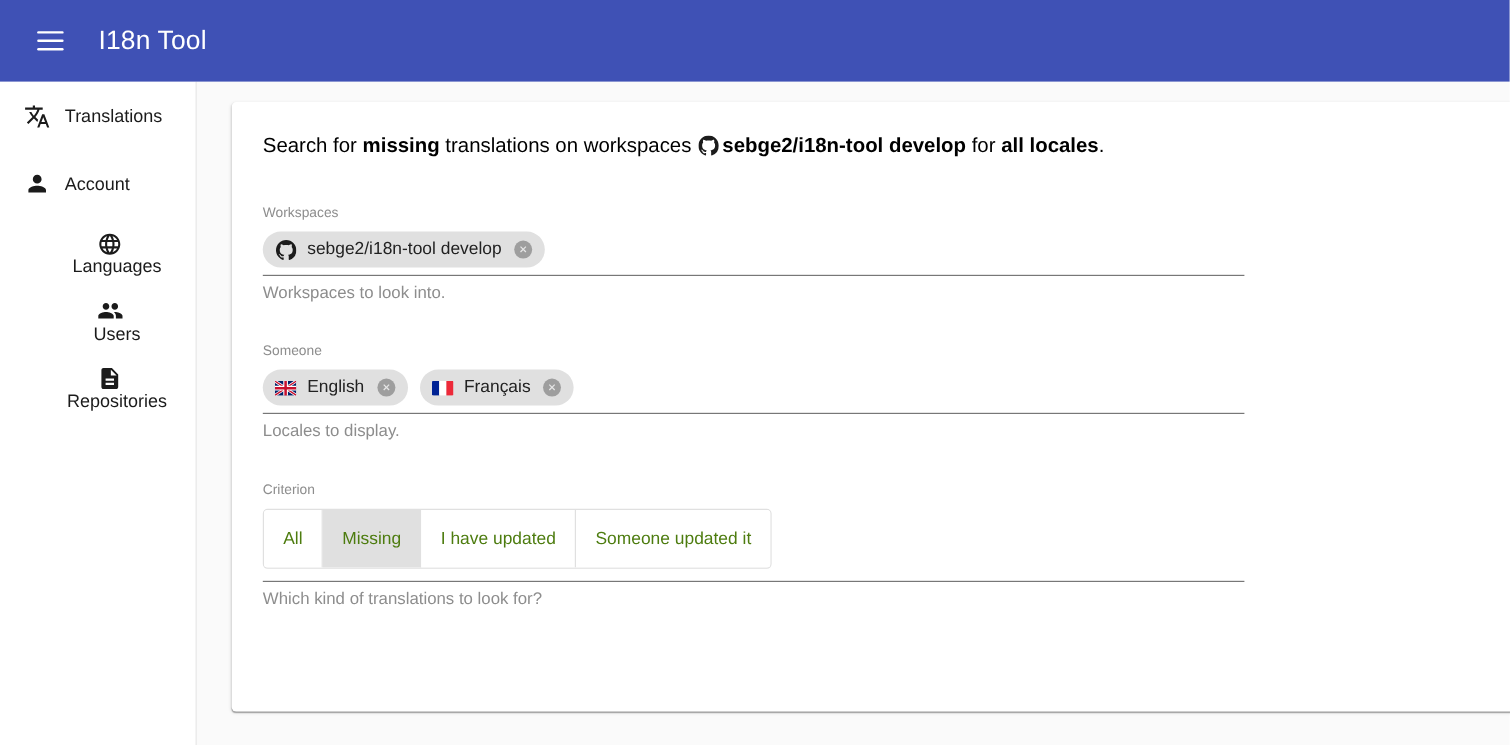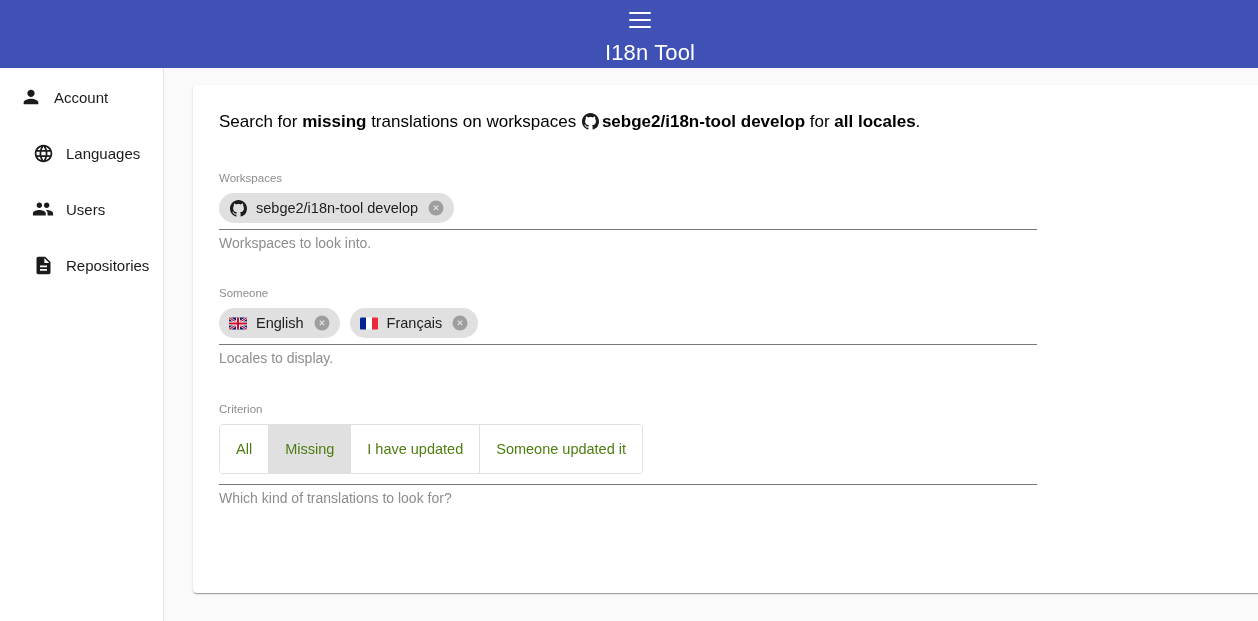--- a/index.html
+++ b/index.html
@@ -15,21 +15,20 @@
   
   #appbar {
     position: absolute;
     top: 0; left: 0;
     width: 1258px; height: 68px;
     background: #3f51b5;
     display: flex;
     align-items: center;
     padding-left: 22px;
     z-index: 20;
-    flex-direction: column;
   }
   #menu-btn {
     width: 40px; height: 40px;
     display: flex; flex-direction: column;
     align-items: center; justify-content: center;
     gap: 5px;
     cursor: pointer;
     background: none; border: none;
     padding: 0;
   }
@@ -62,21 +61,21 @@
     display: flex;
     align-items: center;
     height: 34px;
     padding-left: 20px;
     margin-bottom: 22px;
     cursor: pointer;
     color: #1b1b1b;
     font-size: 15px;
     white-space: nowrap;
   }
-  .nav-item.sub { padding-left: 32px; }
+  .nav-item.sub { padding-left: 32px; flex-direction: column; }
   .nav-ico {
     width: 22px; height: 22px;
     margin-right: 12px;
     flex: 0 0 22px;
     display: flex;
     align-items: center;
     justify-content: center;
   }
   .nav-ico svg { display: block; }
   .chev { margin-left: 7px; display: flex; align-items: center; }
@@ -212,20 +211,28 @@
   <button id="menu-btn">
     <span></span>
     <span></span>
     <span></span>
   </button>
   <div id="app-title">I18n Tool</div>
 </div>
 
 <nav id="sidebar">
 
+  <div class="nav-item">
+    <span class="nav-ico">
+      <svg width="22" height="22" viewBox="0 0 24 24" fill="#1b1b1b">
+        <path d="M12.87 15.07l-2.54-2.51.03-.03c1.74-1.94 2.98-4.17 3.71-6.53H17V4h-7V2H8v2H1v1.99h11.17C11.5 7.92 10.44 9.75 9 11.35 8.07 10.32 7.3 9.19 6.69 8h-2c.73 1.63 1.73 3.17 2.98 4.56l-5.09 5.02L4 19l5-5 3.11 3.11.76-2.04zM18.5 10h-2L12 22h2l1.12-3h4.75L21 22h2l-4.5-12zm-2.62 7l1.62-4.33L19.12 17h-3.24z"></path>
+      </svg>
+    </span>
+    <span>Translations</span>
+  </div>
 
   <div class="nav-item">
     <span class="nav-ico">
       <svg width="22" height="22" viewBox="0 0 24 24" fill="#1b1b1b">
         <path d="M12 12c2.21 0 4-1.79 4-4s-1.79-4-4-4-4 1.79-4 4 1.79 4 4 4zm0 2c-2.67 0-8 1.34-8 4v2h16v-2c0-2.66-5.33-4-8-4z"></path>
       </svg>
     </span>
     <span>Account</span>
   </div>
 

